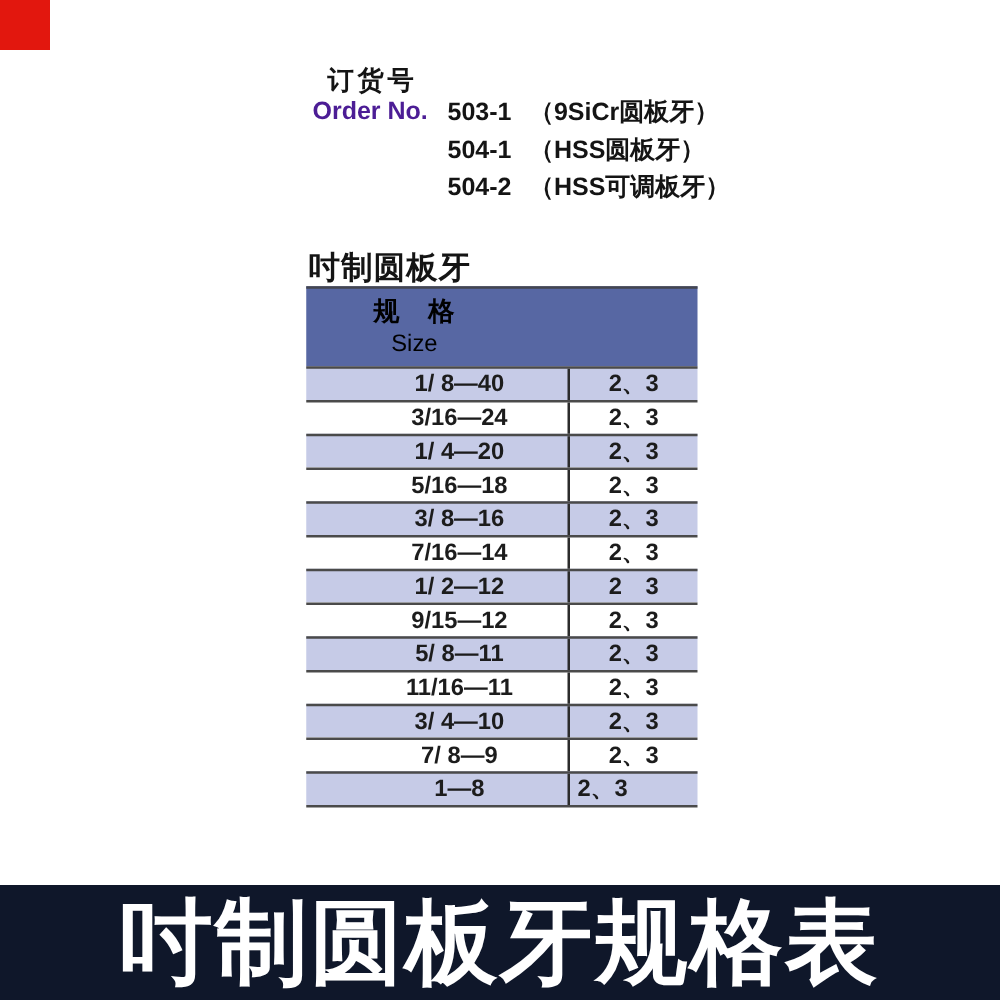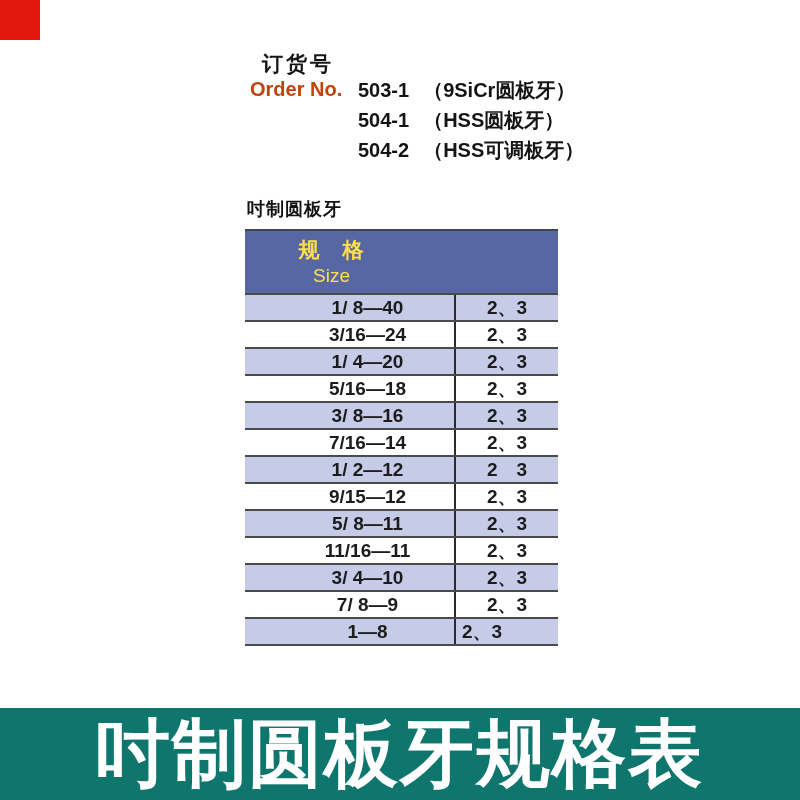--- a/index.html
+++ b/index.html
@@ -20,45 +20,45 @@
     width:40px;height:40px;
     background:#e2170e;
   }
   
   .order-heading-cn{
     position:absolute;left:262px;top:50px;
     font-size:21px;font-weight:700;letter-spacing:3px;color:#141414;
   }
   .order-label-en{
     position:absolute;left:250px;top:78px;
-    font-size:20px;font-weight:700;color:#c2410c;
+    font-size:20px;font-weight:700;color:#4c1d95;
   }
   .order-items{
     position:absolute;left:358px;top:78px;
   }
   .order-item{
     height:30px;line-height:24px;
     font-size:20px;font-weight:700;color:#141414;
     white-space:nowrap;
   }
   .order-item .code{margin-right:14px;}
   
   .section-title{
     position:absolute;left:247px;top:197px;
-    font-size:18px;font-weight:700;letter-spacing:1px;color:#141414;
+    font-size:25px;font-weight:700;letter-spacing:1px;color:#141414;
   }
   
   .spec-table{
     position:absolute;left:245px;top:229px;width:313px;
   }
   .thead{
     display:flex;
     background:#5767a3;
     border-top:2px solid #44464f;
-    color:#fde047;
+    color:#000000;
     height:62px;
   }
   .thead .hcol{
     text-align:center;
     padding-top:5px;
     box-sizing:border-box;
   }
   .hcol1{width:173px;}
   .hcol2{flex:1;border-left:2px solid #2b2b2b;}
   .hcn{font-size:21px;font-weight:700;line-height:28px;letter-spacing:1px;}
@@ -74,21 +74,21 @@
   .trow:nth-child(odd){background:#c6cbe7;}
   .trow:nth-child(even){background:#ffffff;}
   .tcell{white-space:pre;}
   .c1{width:173px;text-align:center;margin-left:36px;}
   .c2{flex:1;border-left:2px solid #2b2b2b;text-align:center;}
   .c2.align-left{text-align:left;padding-left:6px;}
   
   .bottom-banner{
     position:absolute;left:0;top:708px;
     width:800px;height:92px;
-    background:#0f766e;
+    background:#0f172a;
     display:flex;align-items:center;justify-content:center;
   }
   .banner-title{
     color:#ffffff;
     font-size:74px;font-weight:800;
     letter-spacing:2px;line-height:92px;
     white-space:nowrap;
   }
 </style>
 </head>

